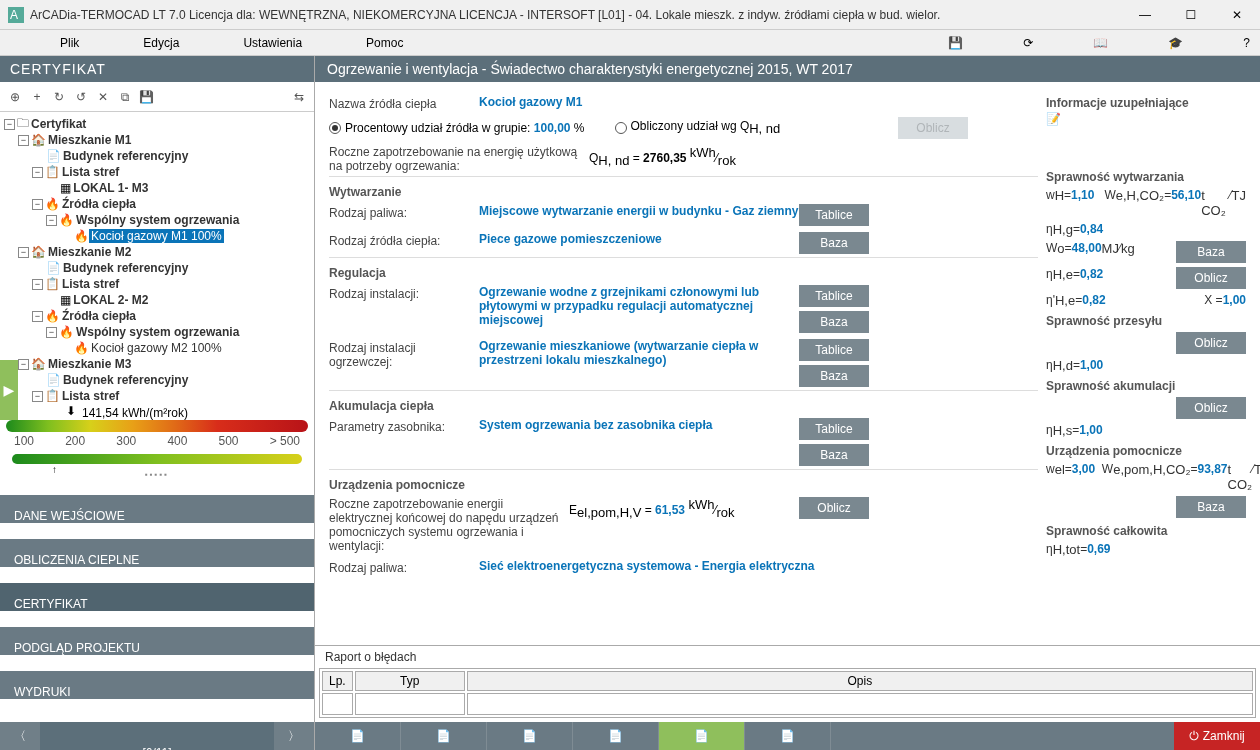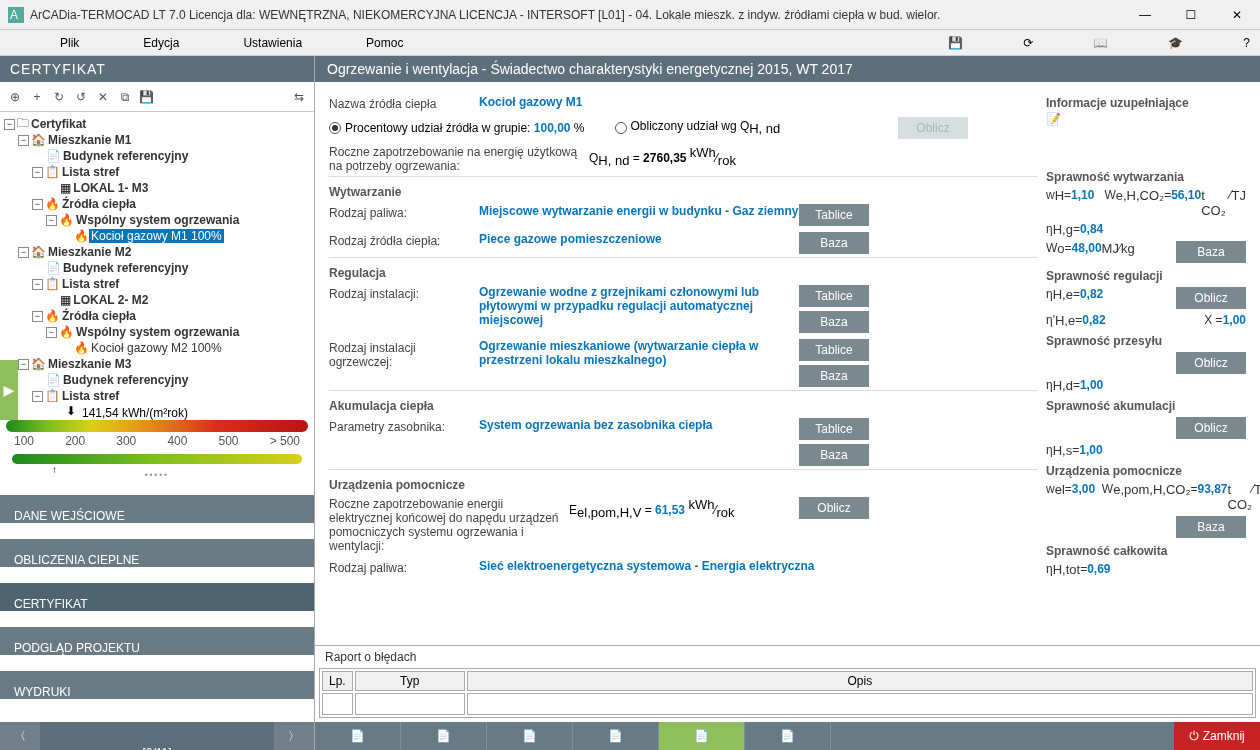--- a/index.html
+++ b/index.html
@@ -238,21 +238,20 @@
       </div>
 
       <div class="side-col">
         <div class="side-head">Informacje uzupełniające</div>
         <div>📝</div>
         <div style="height:40px"></div>
         <div class="side-head">Sprawność wytwarzania</div>
         <div class="side-row">w<sub>H</sub> = <span class="bl">1,10</span>&nbsp;&nbsp;&nbsp;W<sub>e,H,CO₂</sub>= <span class="bl">56,10</span> <sup>t CO₂</sup>⁄<sub>TJ</sub></div>
         <div class="side-row">η<sub>H,g</sub> = <span class="bl">0,84</span></div>
         <div class="side-row">W<sub>o</sub>= <span class="bl">48,00</span> <sup>MJ</sup>⁄<sub>kg</sub><span style="flex:1"></span><button class="btn">Baza</button></div>
-        <div class="side-head">Sprawność regulacji</div>
         <div class="side-row">η<sub>H,e</sub> = <span class="bl">0,82</span><span style="flex:1"></span><button class="btn">Oblicz</button></div>
         <div class="side-row">η'<sub>H,e</sub> = <span class="bl">0,82</span><span style="flex:1"></span>X = <span class="bl">1,00</span></div>
         <div class="side-head">Sprawność przesyłu</div>
         <div class="side-row">
             <span style="flex:1"></span>
             <button class="btn">Oblicz</button>
           </div>
         <div class="side-row">η<sub>H,d</sub> = <span class="bl">1,00</span></div>
         <div class="side-head">Sprawność akumulacji</div>
         <div class="side-row">

